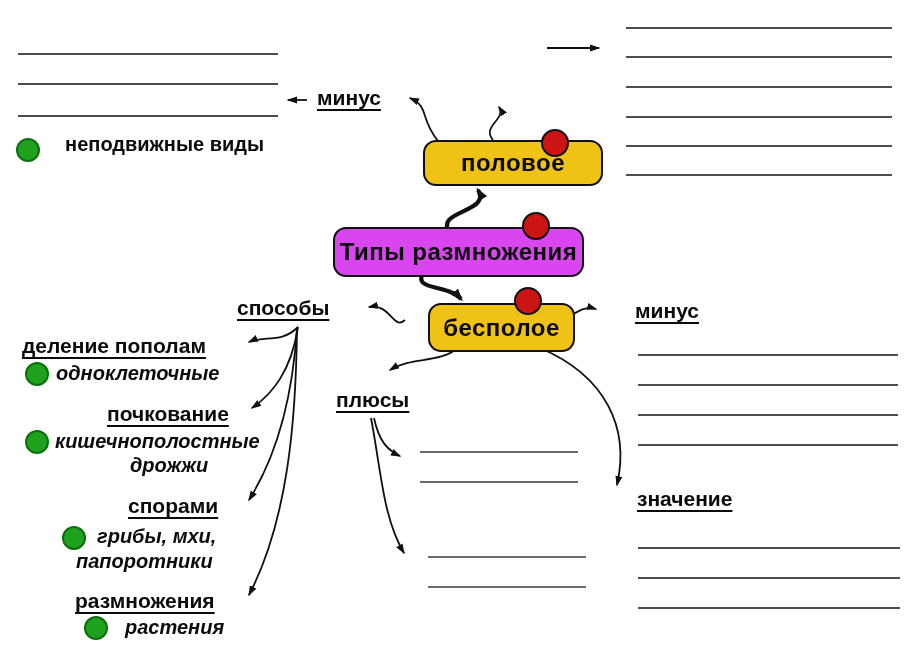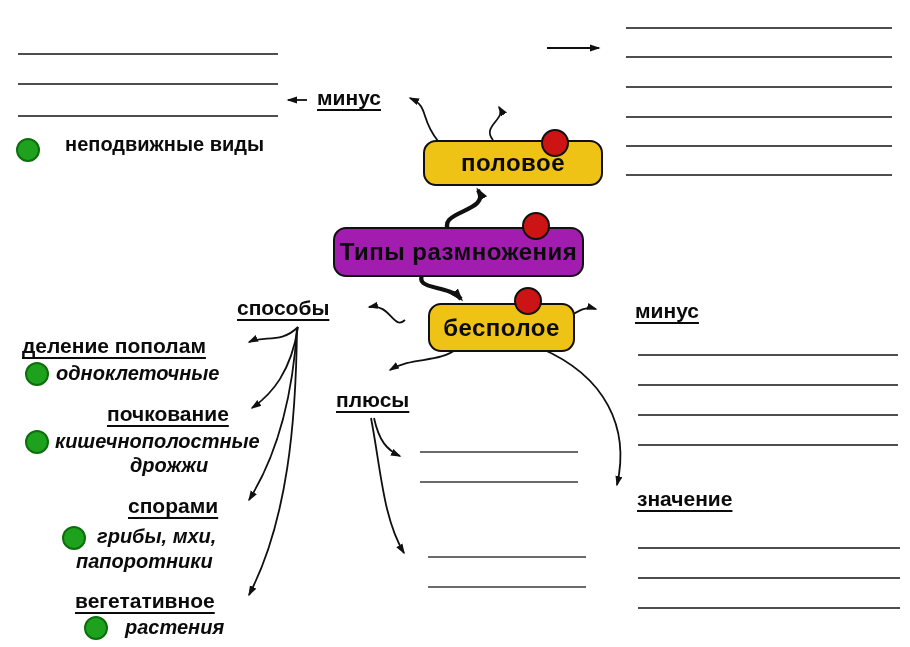--- a/index.html
+++ b/index.html
@@ -84,21 +84,21 @@
   <div class="blank-line" style="left:626px;top:86px;width:266px;"></div>
   <div class="blank-line" style="left:626px;top:116px;width:266px;"></div>
   <div class="blank-line" style="left:626px;top:145px;width:266px;"></div>
   <div class="blank-line" style="left:626px;top:174px;width:266px;"></div>
 
   <div class="abs node-box" style="left: 400px; top: 140px; width: 176px; height: 42px; background-color: rgb(239, 194, 22);">
     <span>половое</span>
   </div>
   <span class="red-dot" style="left: 541px; top: 129px; background-color: rgb(204, 20, 20);"></span>
 
-  <div class="abs node-box" style="left: 310px; top: 227px; width: 247px; height: 46px; background-color: #a21caf;">
+  <div class="abs node-box" style="left: 310px; top: 227px; width: 247px; height: 46px; background-color: #d946ef;">
     <span>Типы размножения</span>
   </div>
   <span class="red-dot" style="left: 522px; top: 212px; background-color: rgb(204, 20, 20);"></span>
 
   <div class="abs node-box" style="left: 405px; top: 303px; width: 143px; height: 45px; background-color: rgb(239, 194, 22);">
     <span>бесполое</span>
   </div>
   <span class="red-dot" style="left: 514px; top: 287px; background-color: rgb(204, 20, 20);"></span>
 
   <div class="abs lbl und" style="left:237px;top:296px;">способы</div>
@@ -110,21 +110,21 @@
   <div class="abs lbl und" style="left:107px;top:402px;">почкование</div>
   <span class="bullet" style="left: 25px; top: 430px; background-color: rgb(30, 162, 30);"></span>
   <div class="abs ex" style="left:55px;top:430px;">кишечнополостные</div>
   <div class="abs ex" style="left:130px;top:454px;">дрожжи</div>
 
   <div class="abs lbl und" style="left:128px;top:494px;">спорами</div>
   <span class="bullet" style="left: 62px; top: 526px; background-color: rgb(30, 162, 30);"></span>
   <div class="abs ex" style="left:97px;top:525px;">грибы, мхи,</div>
   <div class="abs ex" style="left:76px;top:550px;">папоротники</div>
 
-  <div class="abs lbl und" style="left:75px;top:589px;">вегетативное</div>
+  <div class="abs lbl und" style="left:75px;top:589px;">размножения</div>
   <span class="bullet" style="left: 84px; top: 616px; background-color: rgb(30, 162, 30);"></span>
   <div class="abs ex" style="left:125px;top:616px;">растения</div>
 
   <div class="abs lbl und" style="left:336px;top:388px;">плюсы</div>
   <div class="blank-line light" style="left:420px;top:451px;width:158px;"></div>
   <div class="blank-line light" style="left:420px;top:481px;width:158px;"></div>
   <div class="blank-line light" style="left:428px;top:556px;width:158px;"></div>
   <div class="blank-line light" style="left:428px;top:586px;width:158px;"></div>
 
   <div class="abs lbl und" style="left:635px;top:299px;">минус</div>

